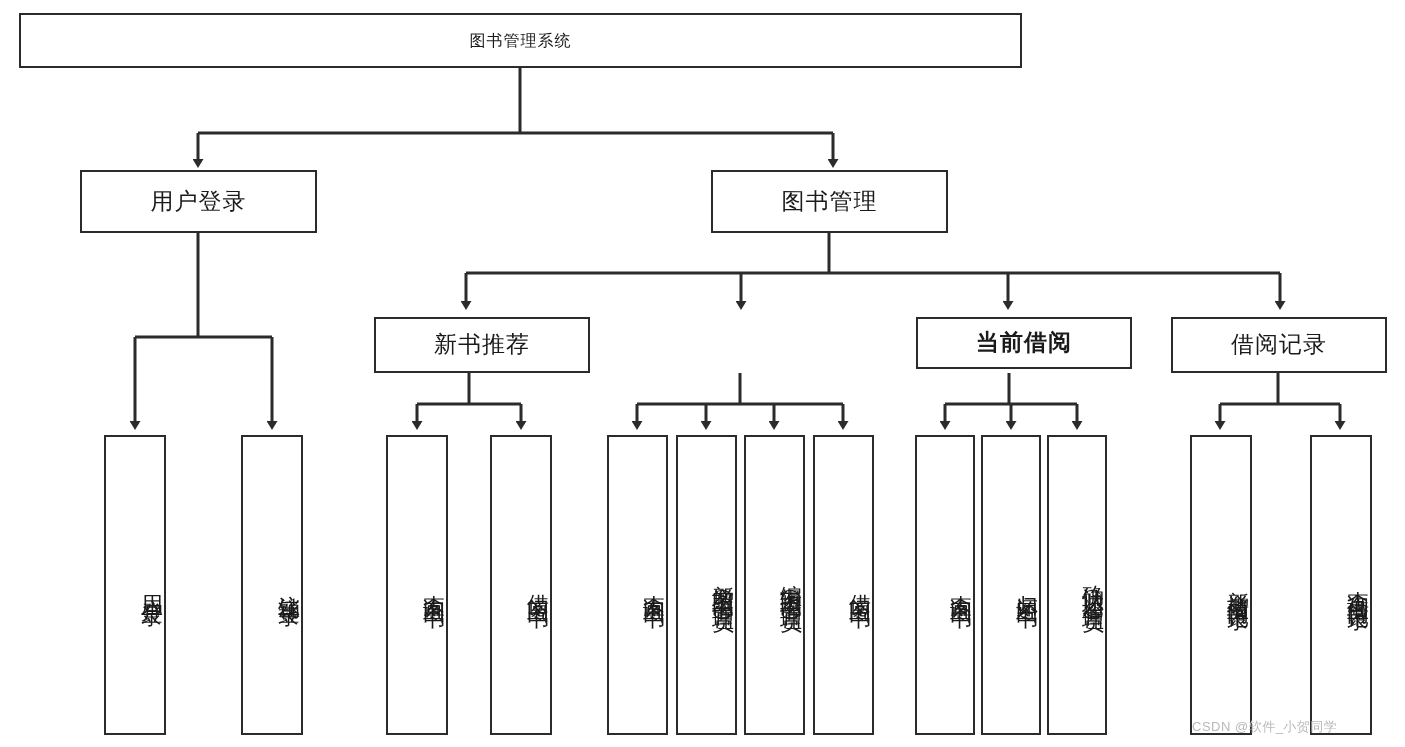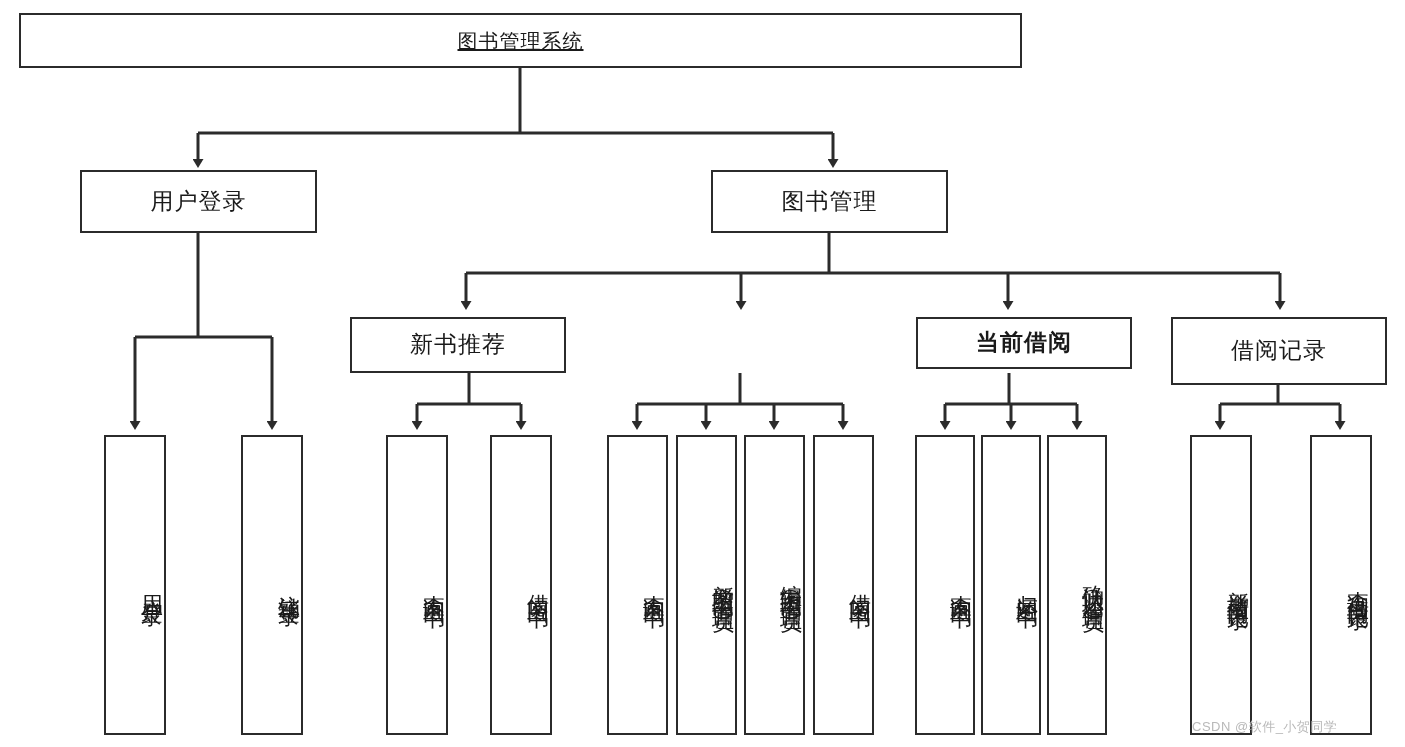--- a/index.html
+++ b/index.html
@@ -35,22 +35,21 @@
     align-items: center;
     justify-content: center;
     color: #1a1a1a;
   }
   .node.horiz {
     font-size: 23px;
     letter-spacing: 1px;
     line-height: 1.2;
   }
   .node.root {
-    font-size: 20px;
-    text-decoration: underline;
+    font-size: 16px;
   }
   .node.vert {
     writing-mode: vertical-rl;
     text-orientation: upright;
     font-size: 22px;
     letter-spacing: 4px;
     line-height: 1.05;
     padding-top: 6px;
     padding-bottom: 6px;
     align-items: flex-start;
@@ -130,27 +129,27 @@
     <span>图书管理系统</span>
   </div>
 
   <div class="node horiz" style="left:80px; top:170px; width:237px; height:63px;">
     <span>用户登录</span>
   </div>
   <div class="node horiz" style="left:711px; top:170px; width:237px; height:63px;">
     <span>图书管理</span>
   </div>
 
-  <div class="node horiz" style="left:350px; top:317px; width:216px; height:56px;">
+  <div class="node horiz" style="left:374px; top:317px; width:216px; height:56px;">
     <span>新书推荐</span>
   </div>
   <div class="node horiz" style="left:916px; top:317px; width:216px; height:52px;font-weight:bold;">
     <span>当前借阅</span>
   </div>
-  <div class="node horiz" style="left:1171px; top:317px; width:216px; height:68px;">
+  <div class="node horiz" style="left:1171px; top:317px; width:216px; height:56px;">
     <span>借阅记录</span>
   </div>
 
   <div class="node vert" style="left:104px; top:435px; width:62px; height:300px;">
     <span>用户登录</span>
   </div>
   <div class="node vert" style="left:241px; top:435px; width:62px; height:300px;">
     <span>注销登录</span>
   </div>
 

